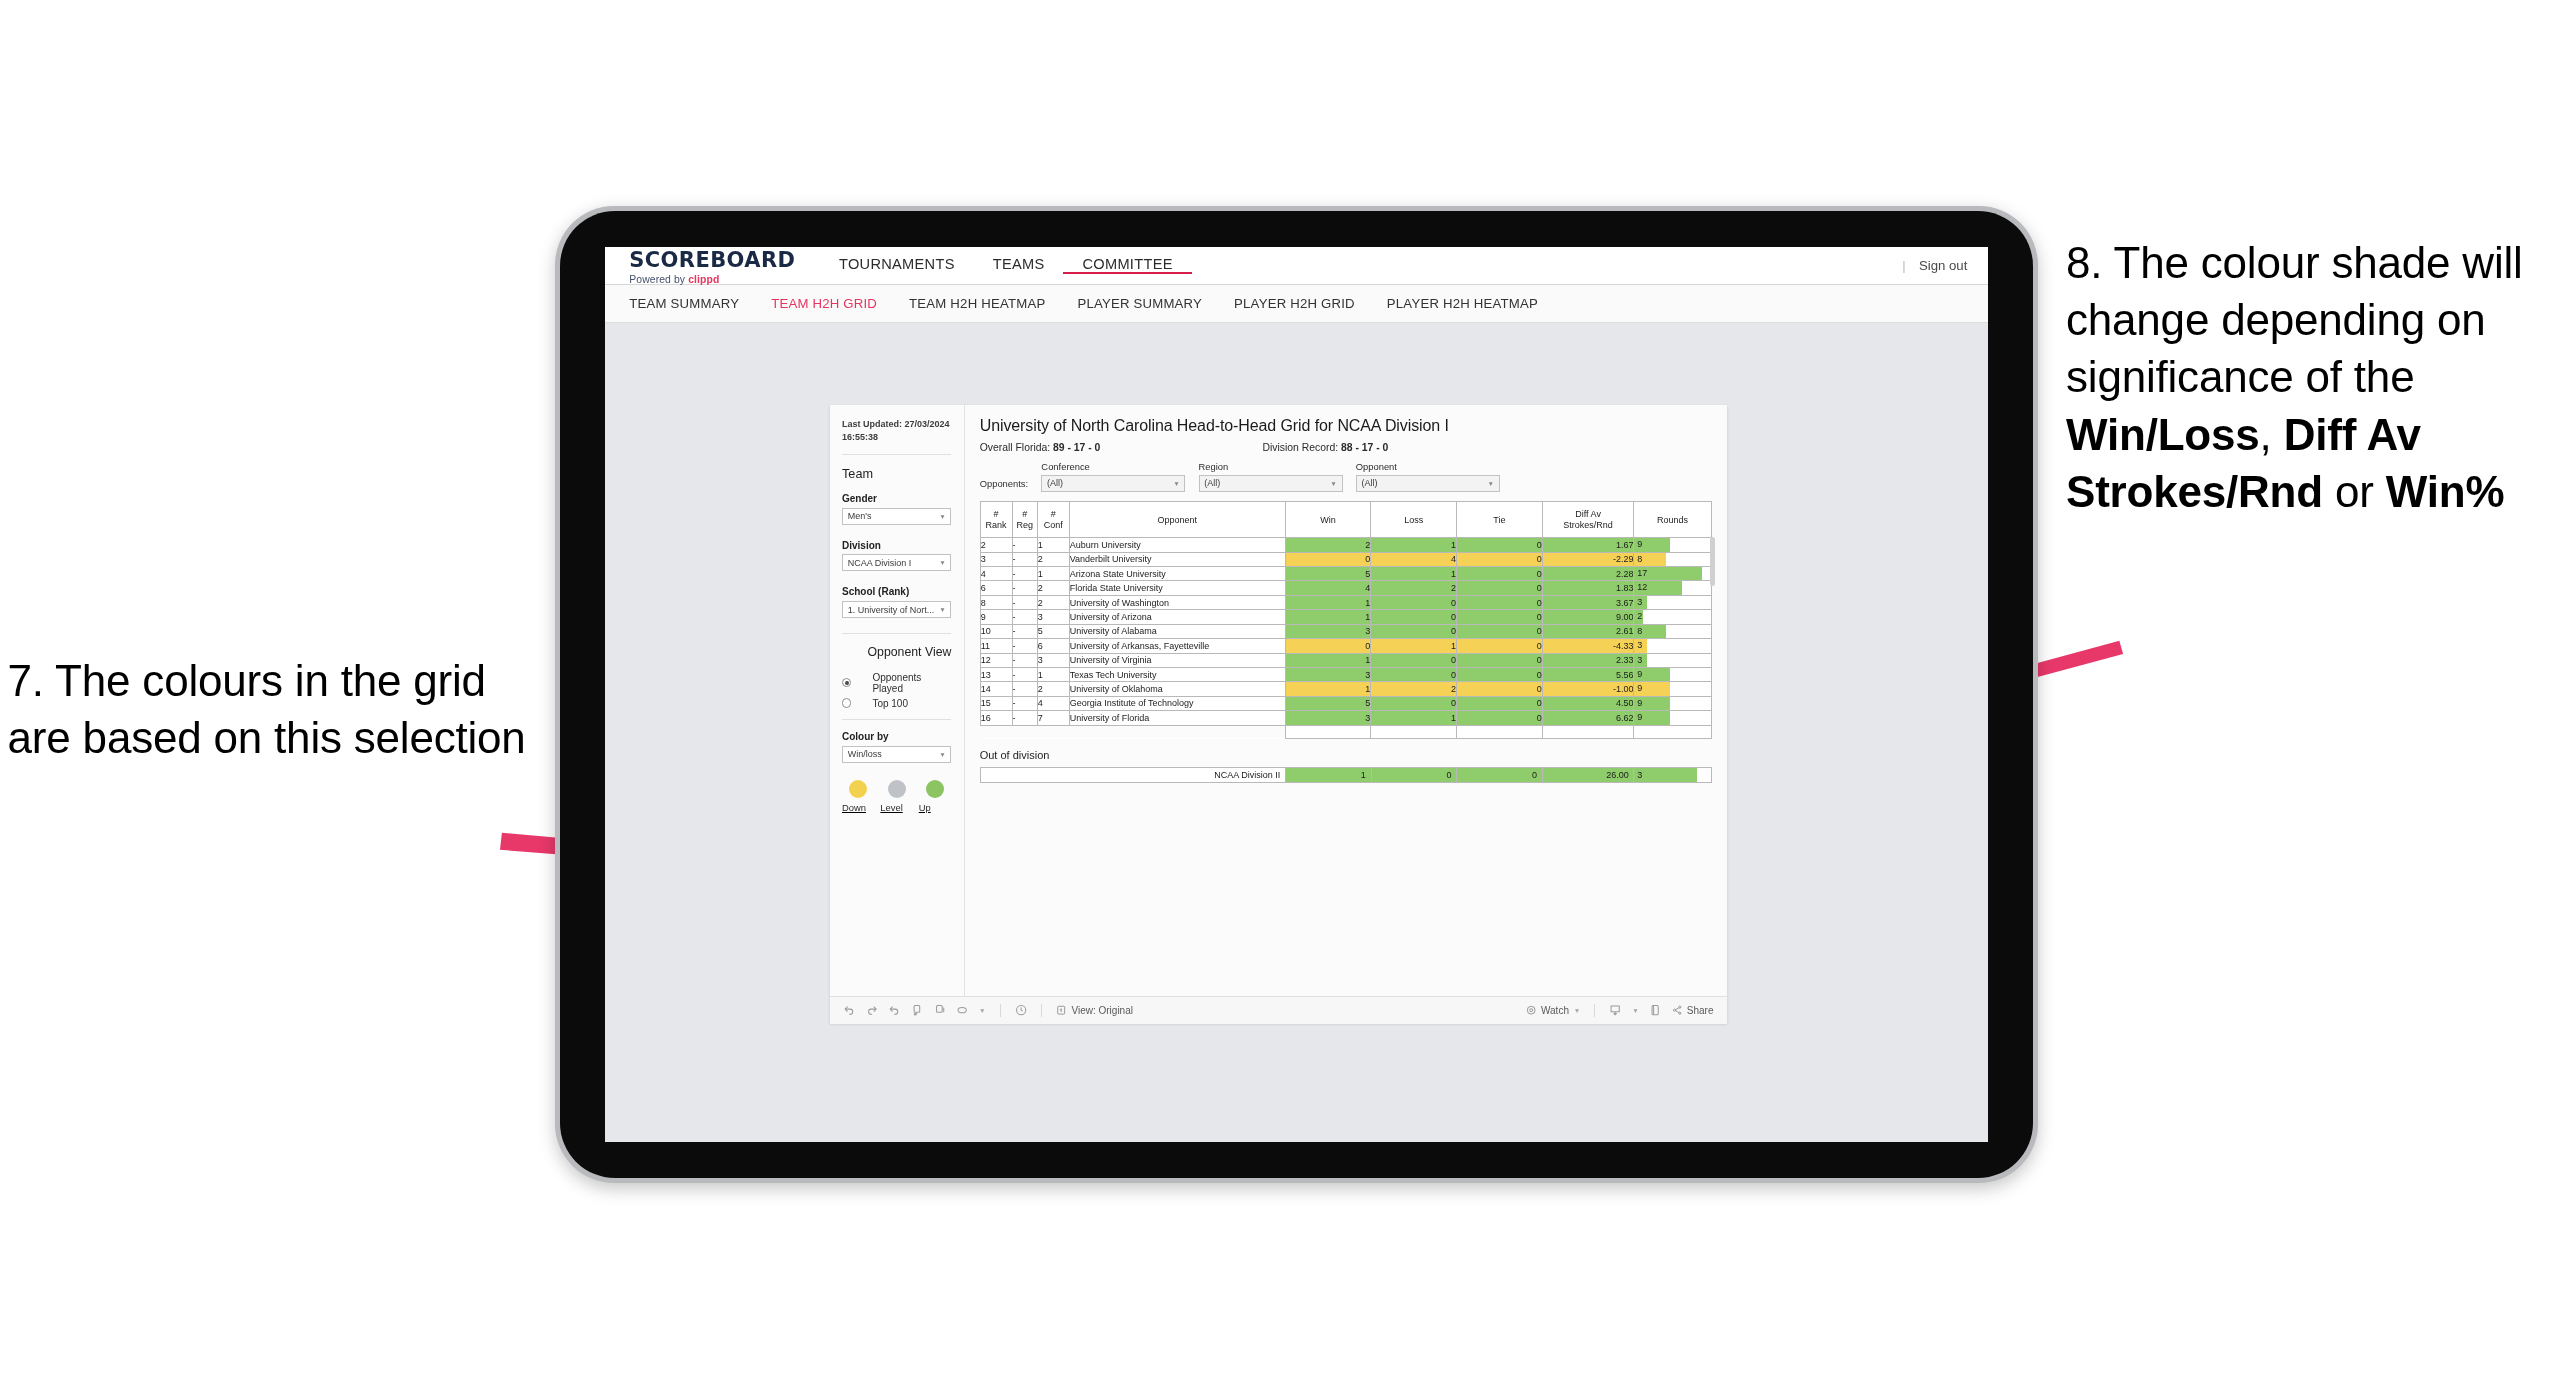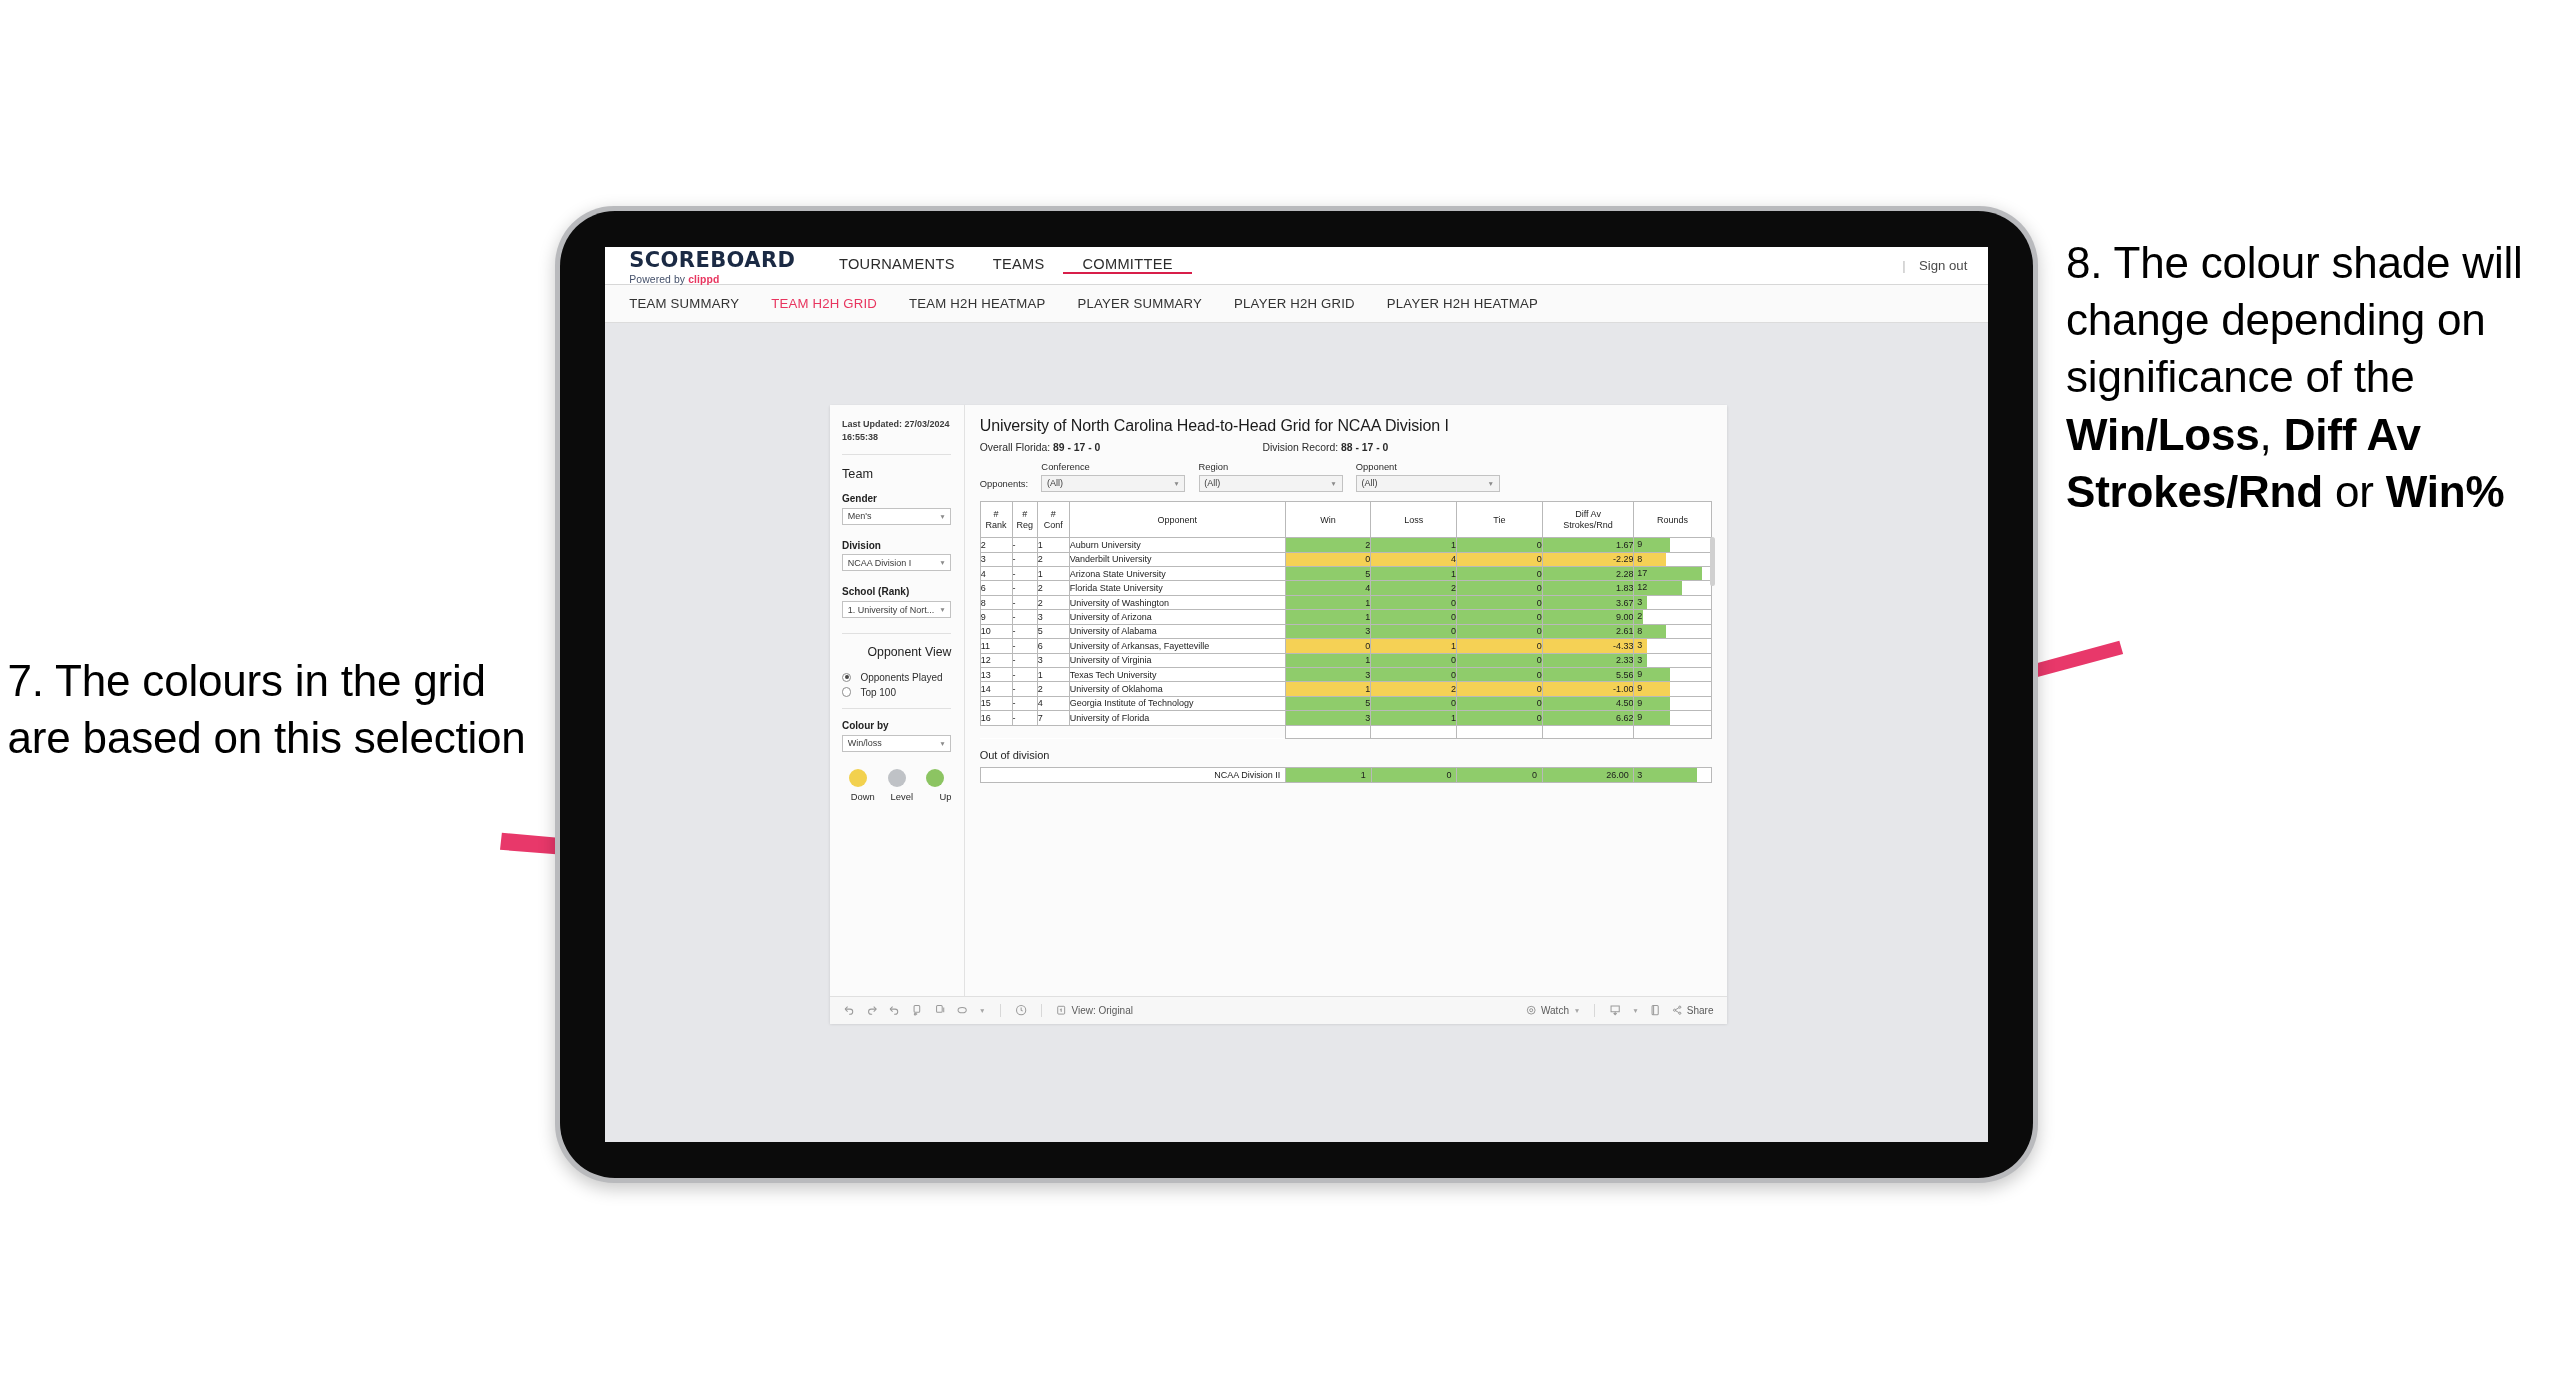--- a/index.html
+++ b/index.html
@@ -101,31 +101,31 @@
   .sec-title { font-size: 12.7px; color:#1f1f1f; margin-bottom: 12.3px; }
   .sec-title.center { text-align:right; font-size: 12.3px; }
   .fld { margin-bottom: 15px; }
   .fld-label { font-size: 10px; font-weight:700; color:#222; margin-bottom: 3.8px; }
   .sel {
     height: 17px; border:0.9px solid #c2c2c2; background:#fff;
     display:flex; align-items:center; padding: 0 4.7px;
     font-size: 9px; color:#3a3a3a; position:relative; cursor:pointer;
   }
   .sel .caret { margin-left:auto; font-size: 6.6px; color:#8a8a8a; }
-  .radio-row { display:flex; align-items:center; gap:9px; margin-bottom: 3.8px; font-size:10px; color:#2e2e2e; cursor:pointer;}
+  .radio-row { display:flex; align-items:center; gap:21px; margin-bottom: 3.8px; font-size:10px; color:#2e2e2e; cursor:pointer;}
   .radio {
     width:9.4px; height:9.4px; border-radius:50%; border:1.3px solid #8d8d8d;
     background:#fff; position:relative; flex:none;
   }
   .radio.on::after {
     content:""; position:absolute; left:1.9px; top:1.9px; width:3.8px; height:3.8px;
     border-radius:50%; background:#4a4a4a;
   }
   .legend { display:flex; gap:5.7px; margin-top: 17px; }
-  .leg { flex:1; text-align:right; }
+  .leg { flex:1; text-align:left;text-decoration:underline; }
   .dot { width:18px; height:18px; border-radius:50%; margin: 0 auto 3.8px auto; }
   .leg-lbl { font-size: 9.4px; color:#2b2b2b; }
 
   
   .main { flex:1; padding: 12.3px 15px 0 15px; min-width:0; display:flex; flex-direction:column; }
   .h1 { font-size: 16px; color:#1b1b1b; letter-spacing:-0.1px; }
   .records { display:flex; margin-top: 6.6px; font-size: 10.4px; color:#2a2a2a; }
   .records .r2 { margin-left: 162px; }
   .records b { font-weight:700; }
   .filters { display:flex; align-items:flex-end; gap:13.2px; margin-top: 8.5px; }

